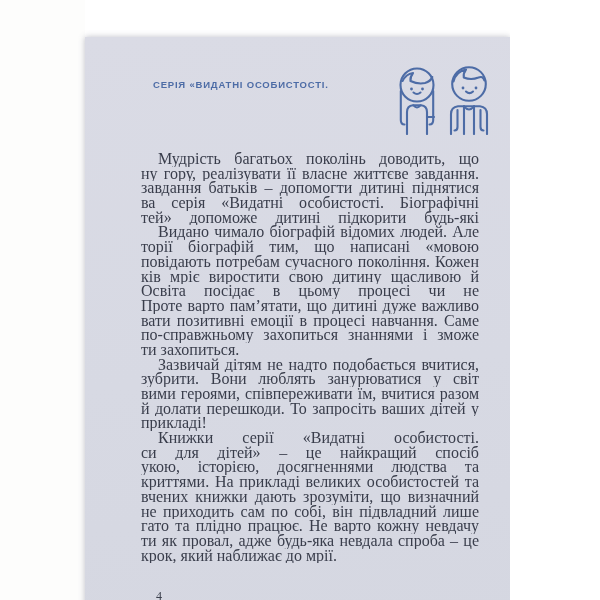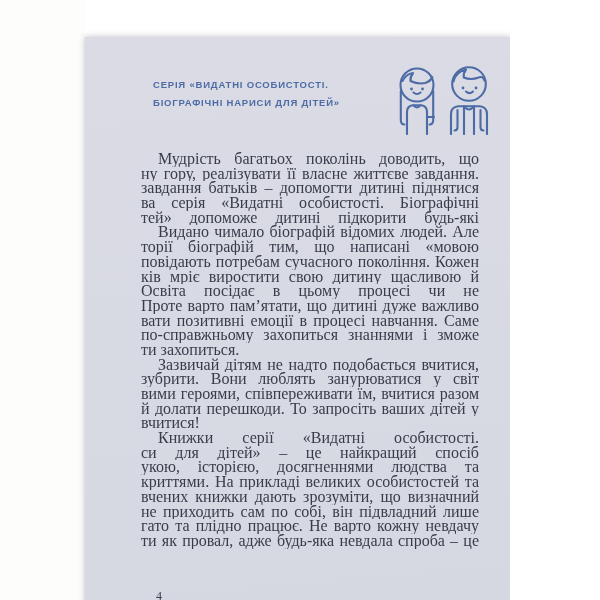--- a/index.html
+++ b/index.html
@@ -48,21 +48,20 @@
 </style>
 </head>
 <body>
 
 <div class="left-margin"></div>
 
 <div class="paper">
 
   <div class="series-header">
     <div>СЕРІЯ «ВИДАТНІ ОСОБИСТОСТІ.</div>
-    <div>БІОГРАФІЧНІ НАРИСИ ДЛЯ ДІТЕЙ»</div>
   </div>
 
   <svg class="kids-icon" viewBox="0 0 106 71" fill="none" stroke="#4d6ca6" stroke-width="2.1" stroke-linecap="round" stroke-linejoin="round">
 
     <circle cx="26" cy="21" r="16.5"></circle>
     <path d="M11.5 17 Q15 10 22 9 Q19 13 19.5 17 Q27 20.5 34 19 Q39.5 17.5 41.3 13"></path>
     <circle cx="20.5" cy="25" r="1.4" fill="#4d6ca6" stroke="none"></circle>
     <circle cx="31.5" cy="25" r="1.4" fill="#4d6ca6" stroke="none"></circle>
     <path d="M22.5 28.5 Q26 31.5 29.5 28.5"></path>
     <path d="M9.8 27 L9.8 56 Q9.8 60.5 13.5 60.5"></path>
@@ -101,31 +100,32 @@
         <div class="line">Проте варто пам’ятати, що дитині дуже важливо отриму-</div>
         <div class="line">вати позитивні емоції в процесі навчання. Саме тоді вона</div>
         <div class="line">по-справжньому захопиться знаннями і зможе запам’ята-</div>
         <div class="line last">ти захопиться.</div>
       </div>
       <div class="para">
         <div class="line first">Зазвичай дітям не надто подобається вчитися, щось</div>
         <div class="line">зубрити. Вони люблять занурюватися у світ пригод з но-</div>
         <div class="line">вими героями, співпереживати їм, вчитися разом з ними</div>
         <div class="line">й долати перешкоди. То запросіть ваших дітей у таку</div>
-        <div class="line last">вчитися!</div>
+        <div class="line last">прикладі!</div>
       </div>
       <div class="para">
         <div class="line first">Книжки серії «Видатні особистості. Біографічні нари-</div>
         <div class="line">си для дітей» – це найкращий спосіб познайомитися з на-</div>
         <div class="line">укою, історією, досягненнями людства та світовими від-</div>
         <div class="line">криттями. На прикладі великих особистостей та відомих</div>
         <div class="line">вчених книжки дають зрозуміти, що визначний успіх</div>
         <div class="line">не приходить сам по собі, він підвладний лише тим, хто ба-</div>
         <div class="line">гато та плідно працює. Не варто кожну невдачу розцінюва-</div>
         <div class="line">ти як провал, адже будь-яка невдала спроба – це ще один</div>
+        <div class="line last">крок, який наближає до мрії.</div>
       </div>
     </div>
 
   <div class="page-number">4</div>
 
 </div>
 
 <div class="right-margin"></div>
 
 </body></html>

